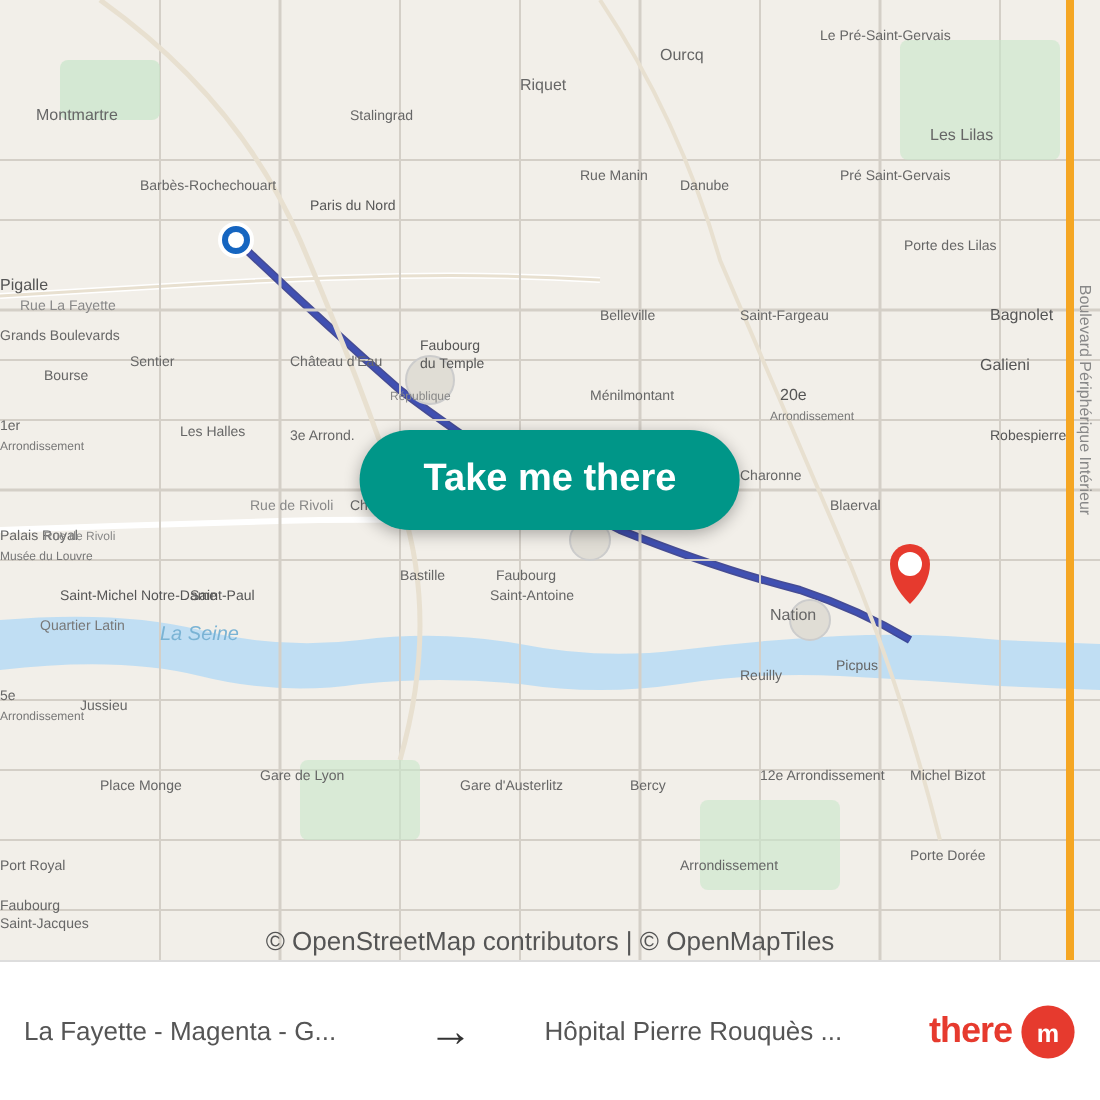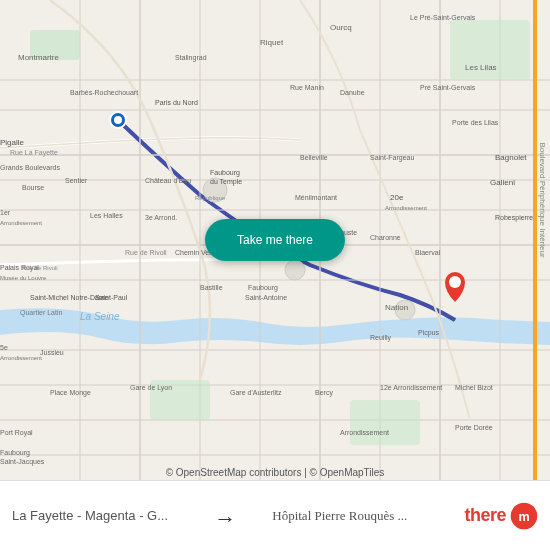--- a/index.html
+++ b/index.html
@@ -27,22 +27,22 @@
     #take-me-there-btn {
       position: absolute;
       top: 50%;
       left: 50%;
       transform: translate(-50%, -50%);
       background: #009688;
       color: white;
       border: none;
       border-radius: 30px;
       padding: 14px 32px;
-      font-size: 12px;
-      font-weight: normal;
+      font-size: 19px;
+      font-weight: bold;
       cursor: pointer;
       white-space: nowrap;
       box-shadow: 0 2px 8px rgba(0,0,0,0.3);
       z-index: 10;
     }
 
     #footer {
       width: 550px;
       height: 70px;
       background: white;
@@ -60,21 +60,20 @@
       flex: 1;
       min-width: 0;
     }
 
     #footer-right {
       display: flex;
       flex-direction: column;
       flex: 1;
       min-width: 0;
       padding-left: 10px;
-      font-family: Liberation Serif, serif;
     }
 
     .footer-label {
       font-size: 13px;
       color: #555;
       white-space: nowrap;
       overflow: hidden;
       text-overflow: ellipsis;
     }
 
@@ -103,21 +102,21 @@
       height: 28px;
       margin-left: 4px;
     }
 
     #attribution {
       position: absolute;
       bottom: 2px;
       left: 0;
       right: 0;
       text-align: center;
-      font-size: 10px;
+      font-size: 13px;
       color: #555;
       z-index: 5;
     }
   </style>
 </head>
 <body>
 
 <div id="map-container">
   <svg id="map-svg" viewBox="0 0 550 480" xmlns="http://www.w3.org/2000/svg">
 

